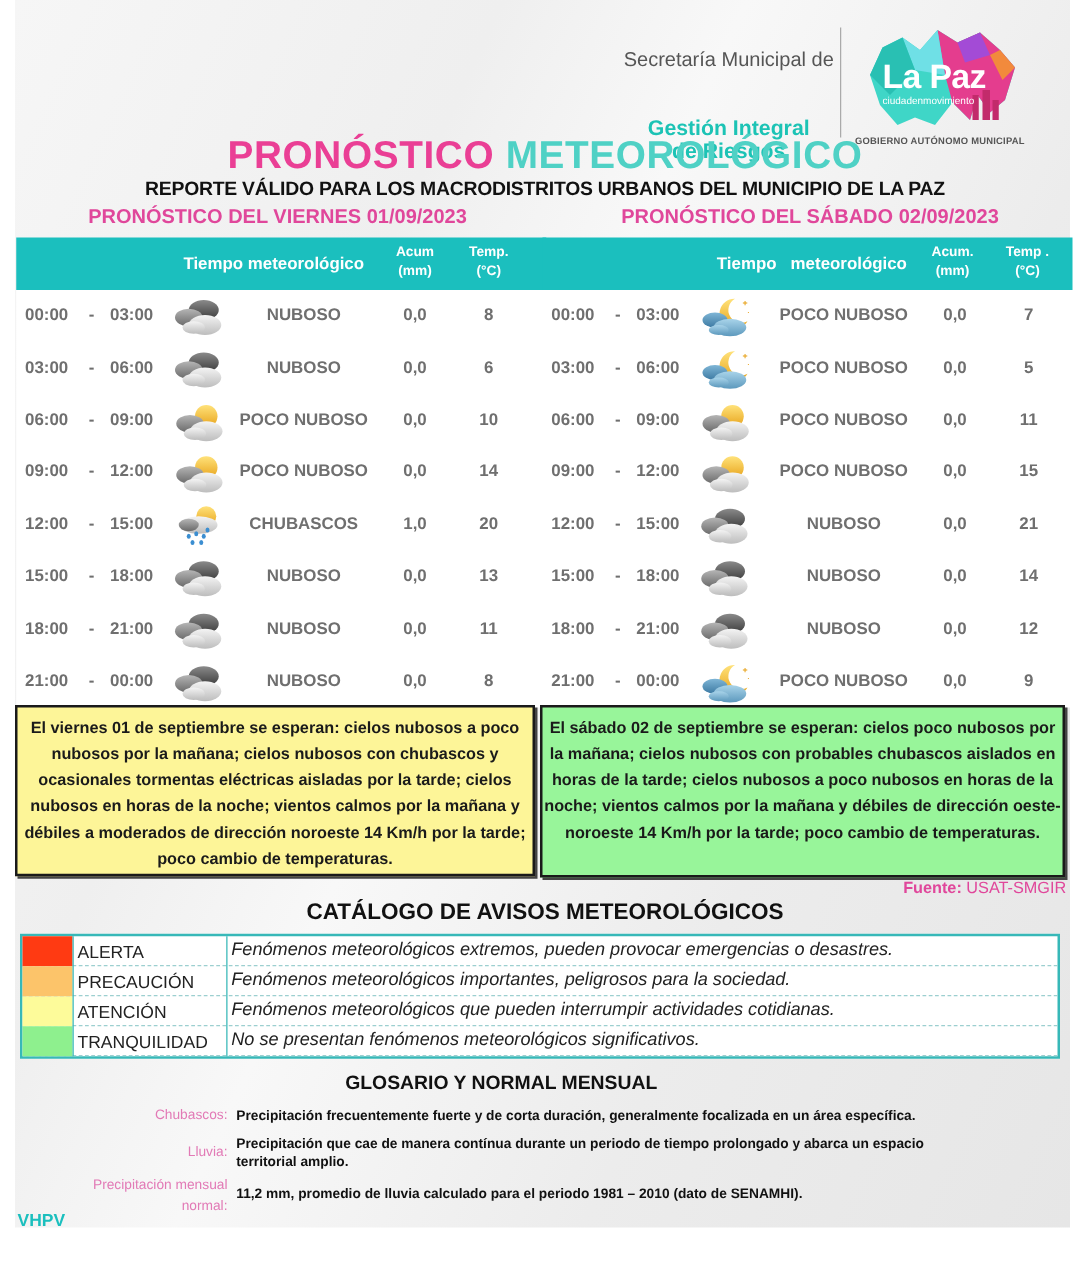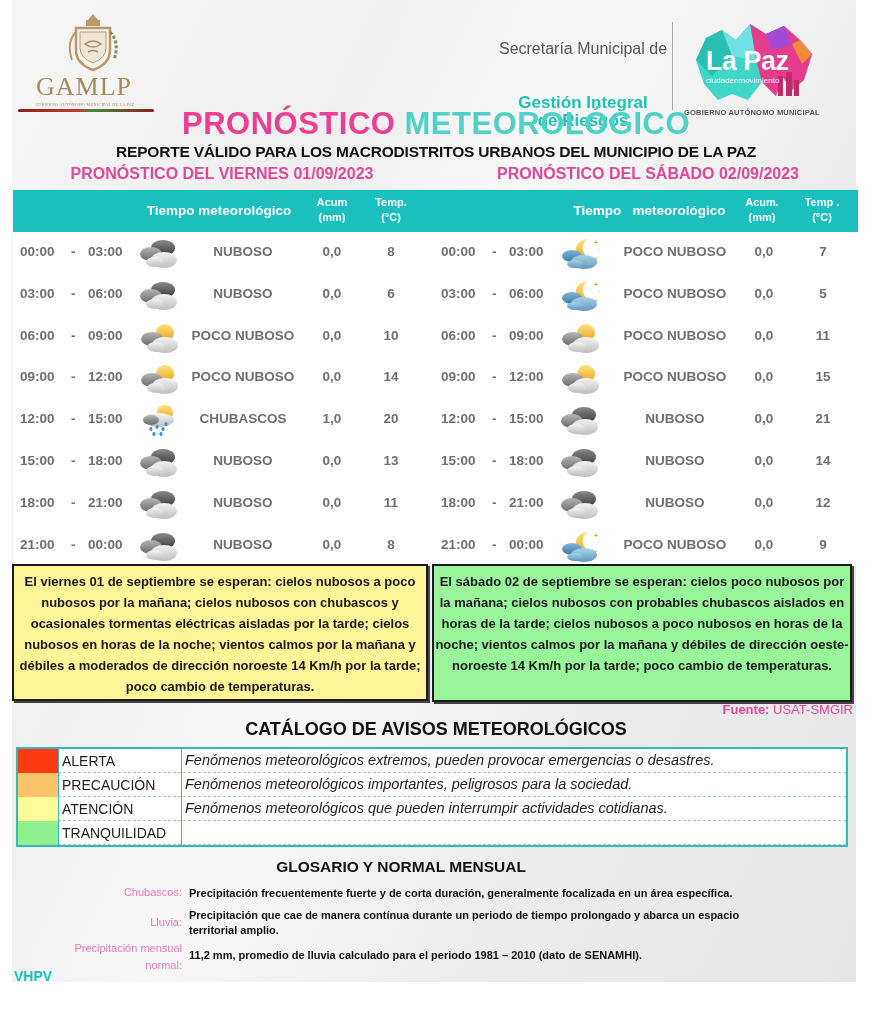--- a/index.html
+++ b/index.html
@@ -102,35 +102,20 @@
   .gloss-def { position: absolute; left: 189px; font-size: 11px; color: #111; font-weight: bold; width: 620px; line-height: 15px; }
 
   .vhpv { position: absolute; left: 14px; top: 968px; font-size: 14px; font-weight: bold; color: #1bbfbe; }
 </style>
 </head>
 <body>
 
 <div class="page-bg"></div>
 
 <div class="header">
-  <div class="gamlp-logo">
-    <svg class="gamlp-crest" viewBox="0 0 70 62">
-      <path d="M35 2 l5 6 h-10z" fill="#b99a66"></path>
-      <rect x="28" y="8" width="14" height="6" fill="#b99a66"></rect>
-      <path d="M18 16 h34 v22 q0 14 -17 20 q-17 -6 -17 -20z" fill="none" stroke="#b99a66" stroke-width="2.5"></path>
-      <path d="M22 20 h26 v16 q0 10 -13 15 q-13 -5 -13 -15z" fill="#efe7d6" stroke="#b99a66" stroke-width="1"></path>
-      <path d="M27 32 q8 -6 16 0 q-8 6 -16 0z" fill="none" stroke="#a88a5c" stroke-width="1.5"></path>
-      <path d="M30 40 q5 -3 10 0" fill="none" stroke="#a88a5c" stroke-width="1.5"></path>
-      <path d="M52 20 q10 10 4 28" fill="none" stroke="#8a8a5a" stroke-width="3" stroke-dasharray="3 2"></path>
-      <path d="M18 20 q-10 10 -4 28" fill="none" stroke="#b99a66" stroke-width="2"></path>
-    </svg>
-    <div class="gamlp-text">GAMLP</div>
-    <div class="gamlp-sub">GOBIERNO AUTÓNOMO MUNICIPAL DE LA PAZ</div>
-    <div class="gamlp-ribbon"></div>
-  </div>
 
   <div class="smgir">
     <div class="l1">Secretaría Municipal de</div>
     <div class="l2">Gestión Integral</div>
     <div class="l3">de Riesgos</div>
   </div>
   <div class="divider-v"></div>
 
   <div class="lapaz">
     <svg width="125" height="85" viewBox="0 0 125 85" style="position:absolute;left:0;top:0;">
@@ -465,20 +450,21 @@
     <div class="cat-desc">Fenómenos meteorológicos que pueden interrumpir actividades cotidianas.</div>
   </div>
   <div class="cat-row" style="top:24px;">
     <div class="cat-swatch" style="background:#fcc46a;"></div>
     <div class="cat-label">PRECAUCIÓN</div>
     <div class="cat-desc">Fenómenos meteorológicos importantes, peligrosos para la sociedad.</div>
   </div>
   <div class="cat-row" style="top:72px;">
     <div class="cat-swatch" style="background:#8ef08e;"></div>
     <div class="cat-label">TRANQUILIDAD</div>
+    <div class="cat-desc">No se presentan fenómenos meteorológicos significativos.</div>
   </div>
   <div class="cat-vline"></div>
   <div class="cat-vline2"></div>
 </div>
 
 <div class="gloss-title">GLOSARIO Y NORMAL MENSUAL</div>
 <div class="gloss-term" style="top:886px;">Chubascos:</div>
 <div class="gloss-def" style="top:886px;">Precipitación frecuentemente fuerte y de corta duración, generalmente focalizada en un área específica.</div>
 <div class="gloss-term" style="top:916px;">Lluvia:</div>
 <div class="gloss-def" style="top:908px;width:600px;">Precipitación que cae de manera contínua durante un periodo de tiempo prolongado y abarca un espacio territorial amplio.</div>

